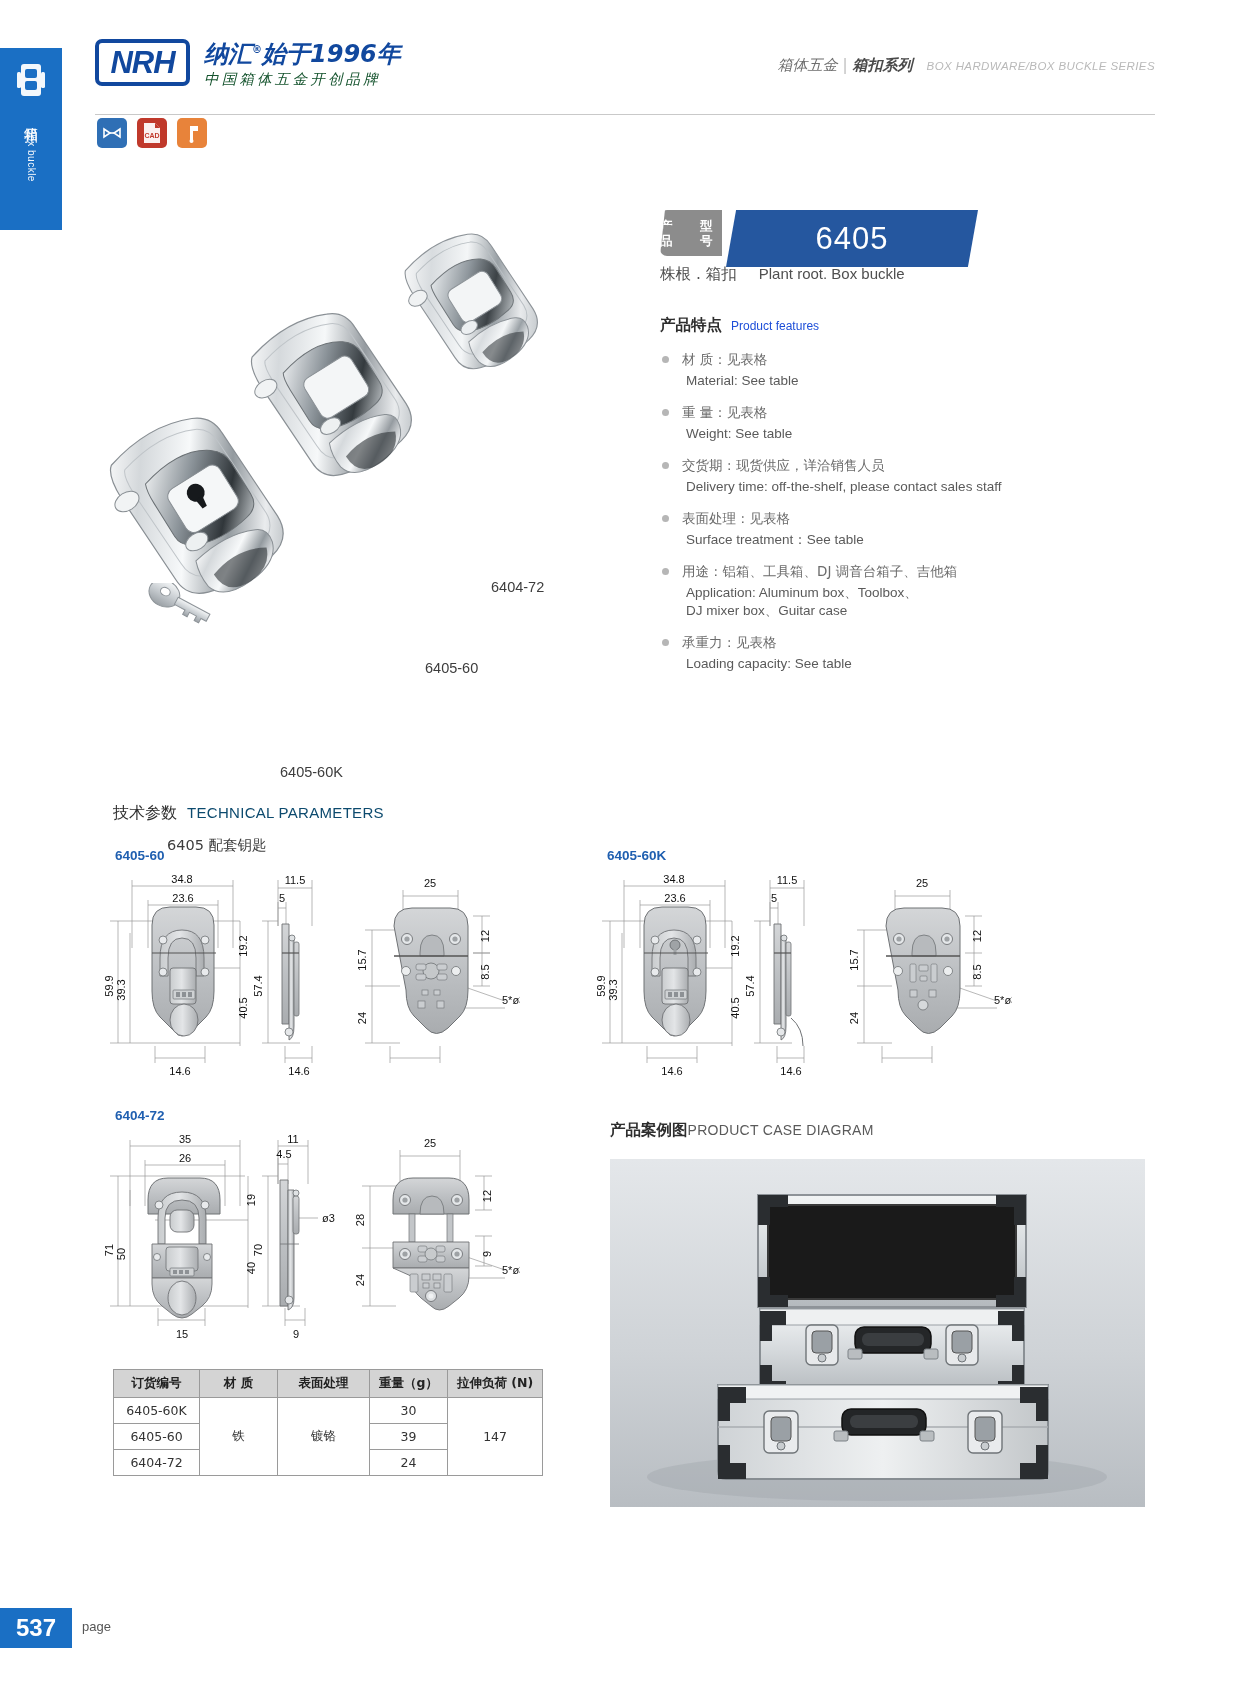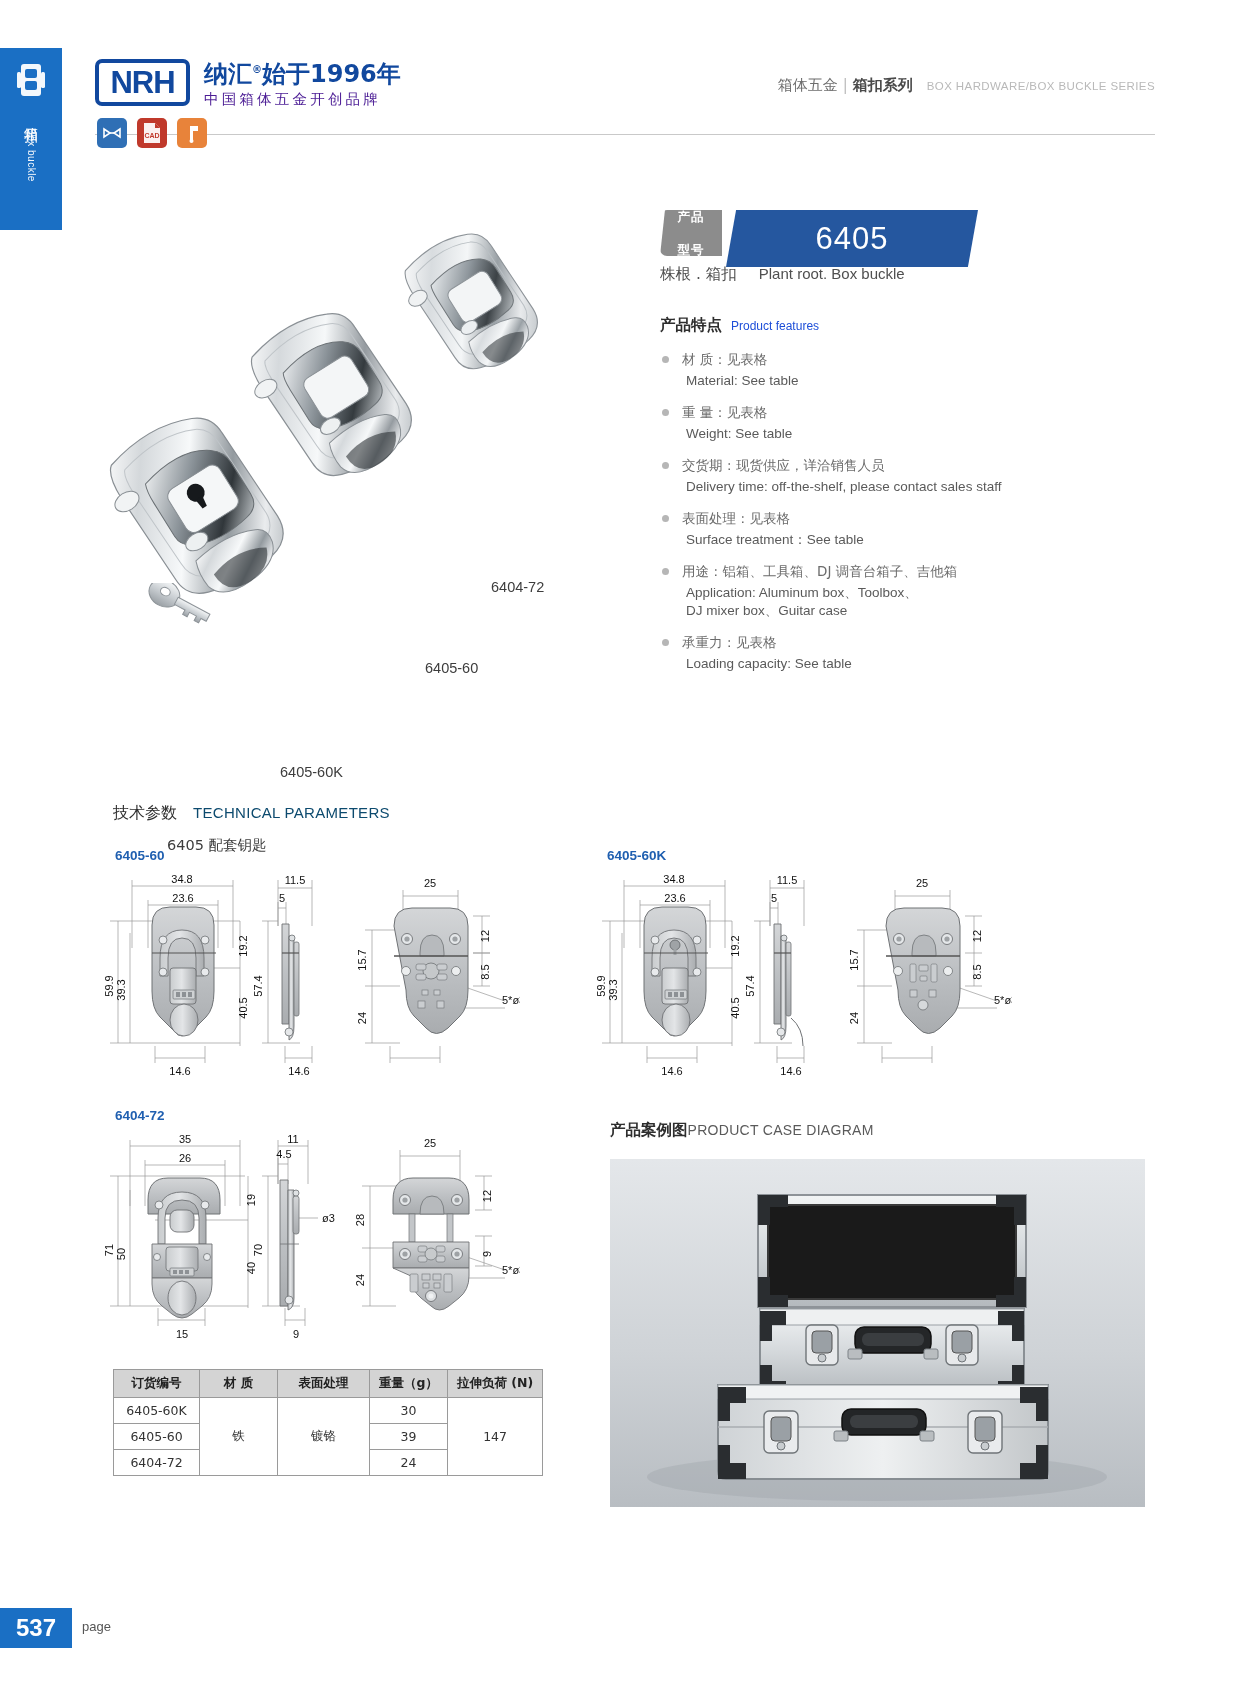--- a/index.html
+++ b/index.html
@@ -25,39 +25,39 @@
     color: #fff; font-size: 14px; line-height: 17px;
     writing-mode: vertical-rl; letter-spacing: 2px;
     font-family: "DejaVu Sans", sans-serif;
   }
   .side-tab .tab-en {
     color: #fff; font-size: 10px; writing-mode: vertical-rl;
     letter-spacing: 0.5px; margin-top: 8px; opacity: .95;
   }
 
   
-  .header { position: absolute; left: 95px; top: 44px; width: 1060px; height: 100px; }
+  .header { position: absolute; left: 95px; top: 24px; width: 1060px; height: 100px; font-style: italic; }
   .logo-wrap { position: absolute; left: 0; top: 12px; display: flex; align-items: center; }
   .logo-box {
     width: 95px; height: 47px; border: 4px solid #11489e; border-radius: 7px;
     display: flex; align-items: center; justify-content: center;
   }
   .logo-box .nrh {
     font-family: "Liberation Sans", sans-serif; font-weight: bold;
     font-size: 31px; color: #11489e; letter-spacing: -1px;
   }
   .logo-text { margin-left: 14px; }
   .logo-line1 {
     font-family: "DejaVu Sans", sans-serif; font-weight: bold;
     font-size: 24px; color: #11489e; letter-spacing: 0px; line-height: 27px;
   }
   .logo-line1 sup { font-size: 10px; vertical-align: super; }
   .logo-line2 {
     font-family: "DejaVu Sans", sans-serif; font-size: 14.5px;
-    color: #4c1d95; letter-spacing: 3.2px; line-height: 20px; margin-top: 1px;
+    color: #14532d; letter-spacing: 3.2px; line-height: 20px; margin-top: 1px;
   }
   .header-right {
     position: absolute; right: 0; top: 32px;
     display: flex; align-items: baseline; gap: 14px;
   }
   .hr-cn { font-family: "DejaVu Sans", sans-serif; font-size: 15px; color: #6e6e6e; }
   .hr-cn b { color: #4a4a4a; font-weight: bold; }
   .hr-en { font-size: 11.5px; color: #b9b9b9; letter-spacing: .4px; }
   .header-rule {
     position: absolute; left: 0; top: 90px; width: 1060px; height: 1px;
@@ -91,21 +91,21 @@
   .buckle svg { display: block; }
 
   
   .prod-info { position: absolute; left: 660px; top: 210px; width: 420px; }
   .model-bar { position: relative; height: 46px; margin-bottom: 8px; }
   .model-tag {
     position: absolute; left: 0; top: 0; width: 62px; height: 46px;
     background: #8c8c8c; color: #fff;
     clip-path: polygon(8% 0, 100% 0, 100% 100%, 0 100%);
     border-radius: 7px 0 0 7px;
-    display: flex; flex-direction: column; align-items: center; justify-content: center;
+    display: flex; flex-direction: row; align-items: center; justify-content: center;
     font-family: "DejaVu Sans", sans-serif; font-size: 12.5px; font-weight: bold;
     line-height: 15px; letter-spacing: 1px; gap: 18px;
   }
   .model-plate {
     position: absolute; left: 66px; top: 0; width: 252px; height: 57px;
     background: #25579f; color: #fff;
     clip-path: polygon(4% 0, 100% 0, 96% 100%, 0 100%);
     display: flex; align-items: center; justify-content: center;
   }
   .model-plate span { font-size: 31px; font-weight: normal; letter-spacing: 1px; }
@@ -125,21 +125,21 @@
   .feat-cn {
     font-family: "DejaVu Sans", sans-serif; font-size: 13.5px;
     color: #6b6b6b; line-height: 19px;
   }
   .feat-en {
     font-size: 13.5px; color: #5a5a5a; line-height: 18px;
     margin-top: 3px; padding-left: 4px;
   }
 
   
-  .tech-head { position: absolute; left: 113px; top: 803px; display: flex; align-items: baseline; gap: 16px; }
+  .tech-head { position: absolute; left: 113px; top: 803px; display: flex; align-items: baseline; gap: 10px; }
   .tech-head .cn { font-family: "DejaVu Sans", sans-serif; font-size: 16px; color: #2e2e2e; }
   .tech-head .en { font-size: 15px; color: #0c4a6e; letter-spacing: .3px; }
 
   .dwg-title {
     position: absolute; font-family: "Liberation Sans", sans-serif;
     font-size: 13.5px; font-weight: bold; color: #1f5fb0;
   }
   .t1 { left: 115px; top: 848px; }
   .t2 { left: 607px; top: 848px; }
   .t3 { left: 115px; top: 1108px; }

